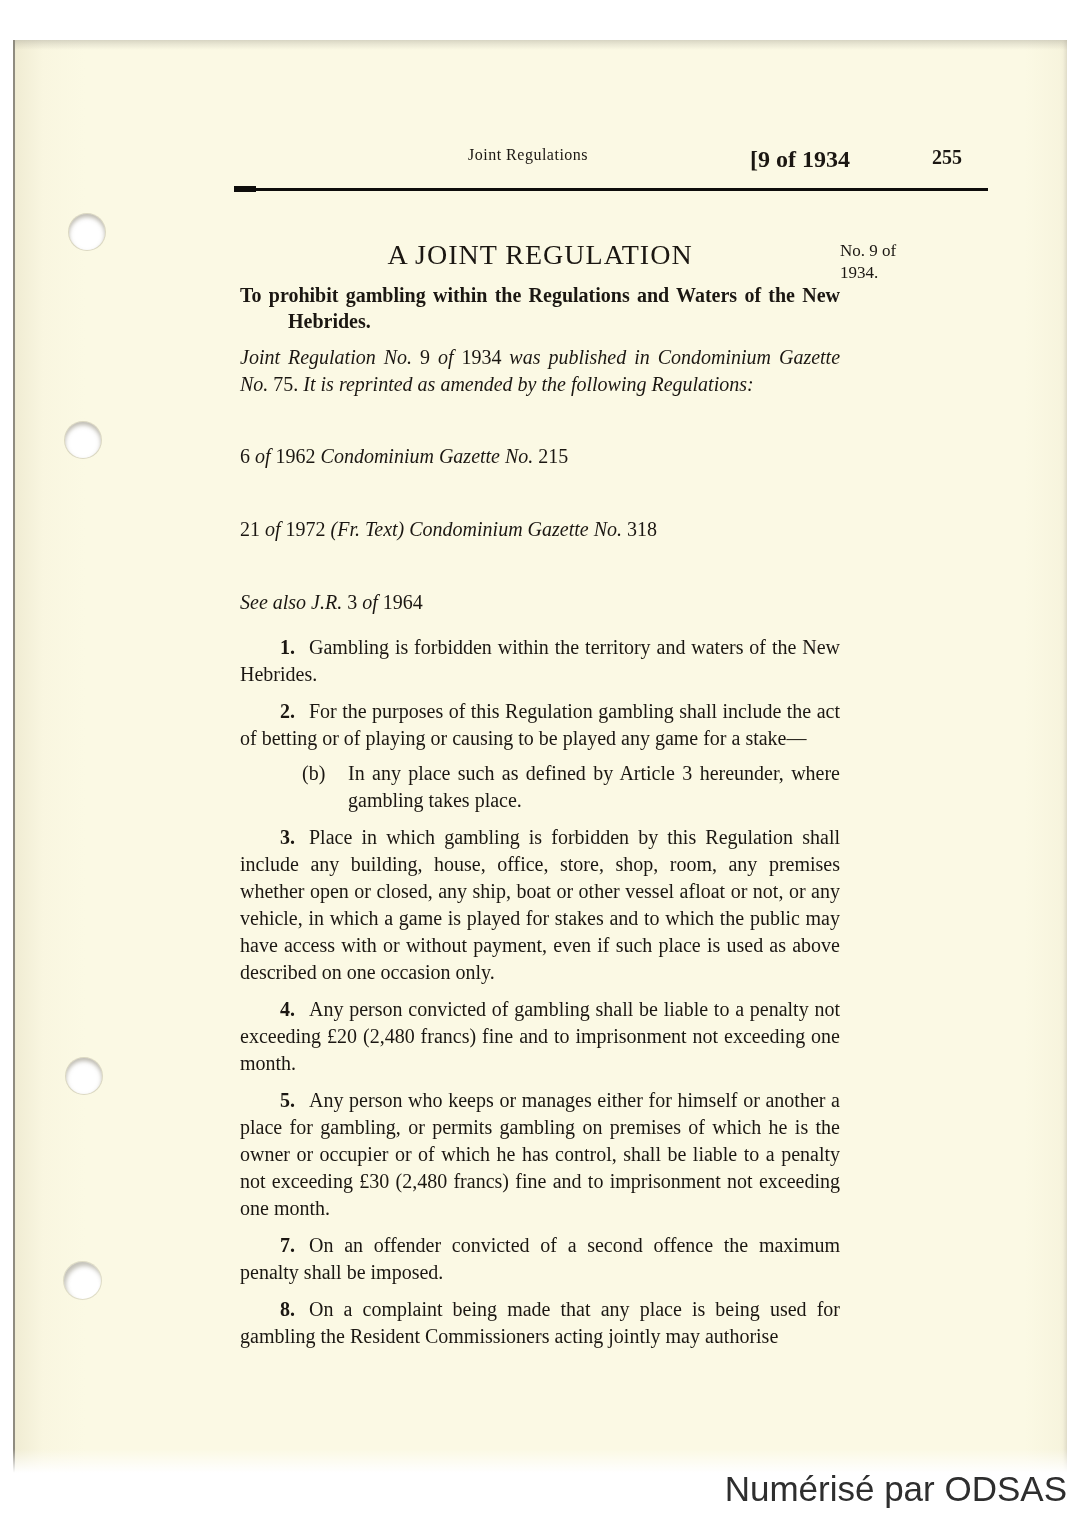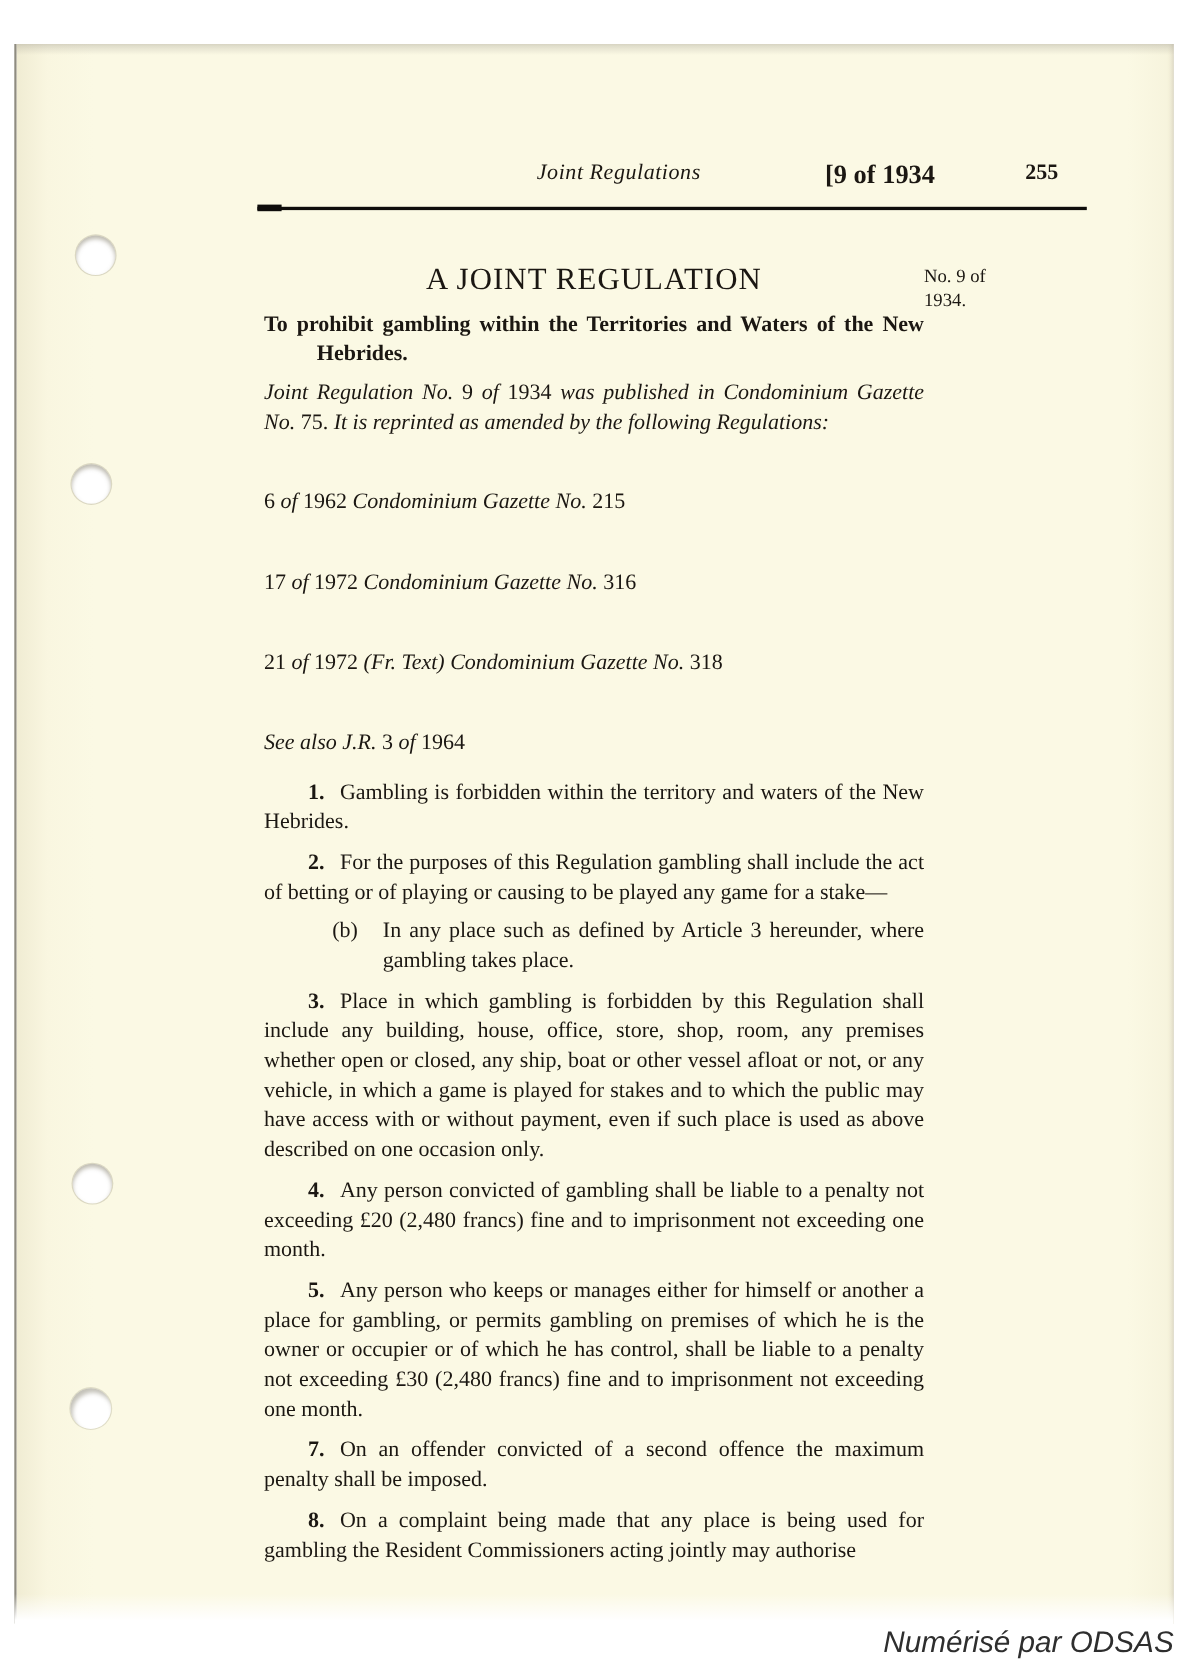--- a/index.html
+++ b/index.html
@@ -35,22 +35,22 @@
     background:#ffffff;
     box-shadow:0 0 0 1px rgba(160,154,132,0.35), inset 0 3px 4px rgba(125,120,100,0.5);
   }
   .hole-1 { left:54px;  top:174px; }
   .hole-2 { left:50px;  top:382px; }
   .hole-3 { left:51px;  top:1018px; }
   .hole-4 { left:49px;  top:1222px; width:37px; height:37px; box-shadow:0 0 0 1px rgba(160,154,132,0.3), inset 2px 4px 4px rgba(125,120,100,0.45); }
 
   
   .running-title {
-    position:absolute; left:473px; top:106px;
-    font-style:italic; font-size:20px; letter-spacing:0.5px;
+    position:absolute; left:453px; top:106px;
+    font-size:16px; letter-spacing:0.5px;
   }
   .edition-ref {
     position:absolute; left:735px; top:106px;
     font-weight:bold; font-size:24px;
   }
   .page-number {
     position:absolute; left:917px; top:106px;
     font-weight:bold; font-size:20px;
   }
   .header-rule {
@@ -91,21 +91,21 @@
   .sub-item {
     margin-top:8px;
     padding-left:108px; text-indent:-46px;
   }
   .sub-item .label { display:inline-block; width:46px; text-indent:0; }
 
   
   .watermark {
     position:absolute; right:6px; bottom:8px;
     font-family:"Liberation Sans", sans-serif;
-    font-size:27px; color:#2e2e2e;font-style:italic;
+    font-size:35px; color:#2e2e2e;
   }
 </style>
 </head>
 <body>
 
 <div class="page">
 
   <div class="hole hole-1"></div>
   <div class="hole hole-2"></div>
   <div class="hole hole-3"></div>
@@ -114,25 +114,24 @@
   <div class="running-title">Joint Regulations</div>
   <div class="edition-ref">[9 of 1934</div>
   <div class="page-number">255</div>
   <div class="header-rule"></div>
 
   <div class="heading">A JOINT REGULATION</div>
   <div class="margin-note">No. 9 of
 1934.</div>
 
   <div class="content">
-    <p class="long-title">To prohibit gambling within the Territories and Waters of the New Hebrides.</p>
+    <p class="long-title">To prohibit gambling within the Regulations and Waters of the New Hebrides.</p>
     <p class="preamble"><span class="it">Joint Regulation No. </span><span>9 </span><span class="it">of </span><span>1934 </span><span class="it">was published in Condominium Gazette No. </span><span>75. </span><span class="it">It is reprinted as amended by the following Regulations:</span></p>
     <div id="amendments">
         <div class="gazette-line"><span>6 </span><span class="it">of </span><span>1962 </span><span class="it">Condominium Gazette No. </span><span>215</span></div>
-        <div class="gazette-line"><span>17 </span><span class="it">of </span><span>1972 </span><span class="it">Condominium Gazette No. </span><span>316</span></div>
         <div class="gazette-line"><span>21 </span><span class="it">of </span><span>1972 </span><span class="it">(Fr. Text) </span><span class="it">Condominium Gazette No. </span><span>318</span></div>
         <div class="gazette-line"><span class="it">See also J.R. </span><span>3 </span><span class="it">of </span><span>1964</span></div>
       </div>
     <div id="articles">
         <p class="article"><span class="num">1.</span><span>Gambling is forbidden within the territory and waters of the New Hebrides.</span></p>
         <p class="article"><span class="num">2.</span><span>For the purposes of this Regulation gambling shall include the act of betting or of playing or causing to be played any game for a stake—</span></p>
         <div class="sub-item"><span class="label">(b)</span><span>In any place such as defined by Article 3 hereunder, where gambling takes place.</span></div>
         <p class="article"><span class="num">3.</span><span>Place in which gambling is forbidden by this Regulation shall include any building, house, office, store, shop, room, any premises whether open or closed, any ship, boat or other vessel afloat or not, or any vehicle, in which a game is played for stakes and to which the public may have access with or without payment, even if such place is used as above described on one occasion only.</span></p>
         <p class="article"><span class="num">4.</span><span>Any person convicted of gambling shall be liable to a penalty not exceeding £20 (2,480 francs) fine and to imprisonment not exceeding one month.</span></p>
         <p class="article"><span class="num">5.</span><span>Any person who keeps or manages either for himself or another a place for gambling, or permits gambling on premises of which he is the owner or occupier or of which he has control, shall be liable to a penalty not exceeding £30 (2,480 francs) fine and to imprisonment not exceeding one month.</span></p>

